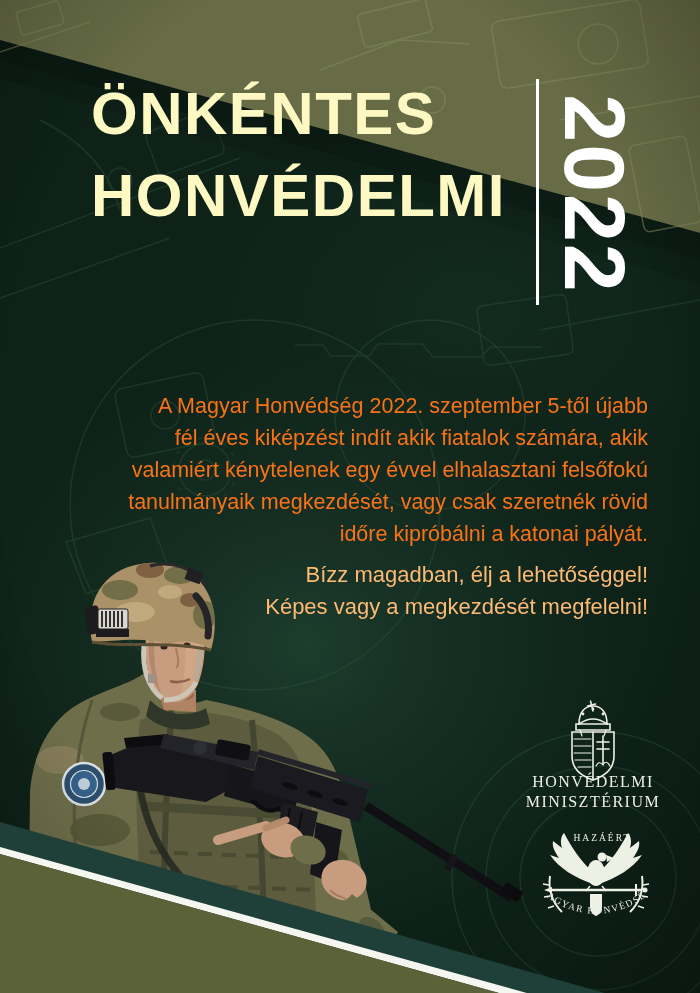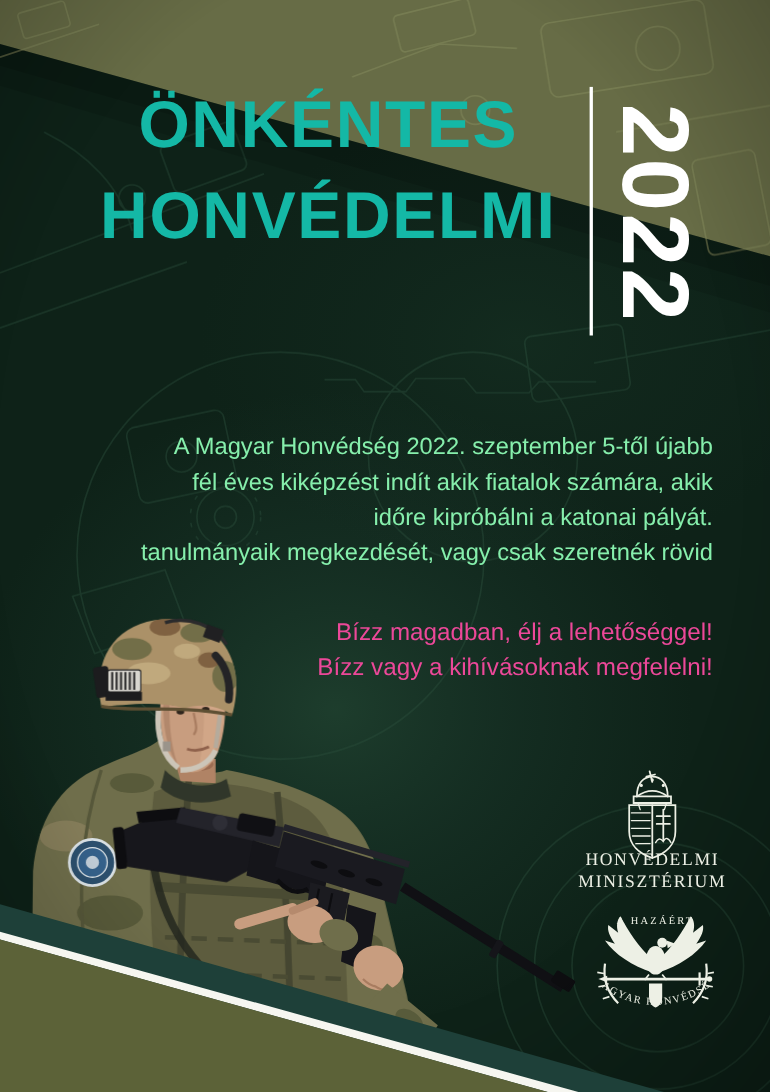--- a/index.html
+++ b/index.html
@@ -3,40 +3,40 @@
 <meta charset="utf-8">
 <style>
   html,body{margin:0;padding:0;background:#222;}
   .poster{
     position:relative;width:700px;height:993px;overflow:hidden;
     background:#0e2218;
     font-family:"Liberation Sans","DejaVu Sans",sans-serif;
   }
   .artwork{position:absolute;left:0;top:0;width:700px;height:993px;}
   .title-block{
-    position:absolute;top:73px;right:194px;text-align:center;
-    color:#14b8a6;font-weight:800;font-size:60px;line-height:82px;
+    position:absolute;top:73px;right:194px;text-align:left;
+    color:#fef9c3;font-weight:800;font-size:60px;line-height:82px;
     letter-spacing:1.5px;white-space:nowrap;
   }
   .year-line{
     position:absolute;left:536px;top:79px;width:3px;height:226px;background:#ffffff;
   }
   .year-text{
     position:absolute;left:482px;top:150px;width:226px;height:88px;
     transform:rotate(90deg);
     color:#ffffff;font-weight:800;font-size:86px;line-height:88px;
     letter-spacing:2px;text-align:center;white-space:nowrap;
   }
   .intro-paragraph{
     position:absolute;top:390px;right:52px;width:640px;text-align:right;
-    color:#86efac;font-size:21.5px;line-height:32px;font-weight:500;
+    color:#f97316;font-size:21.5px;line-height:32px;font-weight:500;
   }
   .cta-paragraph{
     position:absolute;top:559px;right:52px;width:640px;text-align:right;
-    color:#ec4899;font-size:22px;line-height:32px;font-weight:500;
+    color:#fdba74;font-size:22px;line-height:32px;font-weight:500;
   }
   .ministry-text{
     position:absolute;left:483px;top:772px;width:220px;text-align:center;
     color:#edf0e5;font-family:"Liberation Serif","DejaVu Serif",serif;
     font-size:16px;line-height:20px;letter-spacing:1.5px;white-space:nowrap;
   }
   .army-motto{
     position:absolute;left:486px;top:833px;width:220px;text-align:center;
     color:#edf0e5;font-family:"Liberation Serif","DejaVu Serif",serif;
     font-size:9.5px;letter-spacing:2px;white-space:nowrap;
@@ -295,27 +295,28 @@
     <div>ÖNKÉNTES</div>
     <div>HONVÉDELMI</div>
   </div>
 
   <div class="year-line"></div>
   <div class="year-text">2022</div>
 
   <div class="intro-paragraph">
     <div>A Magyar Honvédség 2022. szeptember 5-től újabb</div>
     <div>fél éves kiképzést indít akik fiatalok számára, akik</div>
+    <div>valamiért kénytelenek egy évvel elhalasztani felsőfokú</div>
+    <div>tanulmányaik megkezdését, vagy csak szeretnék rövid</div>
     <div>időre kipróbálni a katonai pályát.</div>
-    <div>tanulmányaik megkezdését, vagy csak szeretnék rövid</div>
   </div>
 
   <div class="cta-paragraph">
     <div>Bízz magadban, élj a lehetőséggel!</div>
-    <div>Bízz vagy a kihívásoknak megfelelni!</div>
+    <div>Képes vagy a megkezdését megfelelni!</div>
   </div>
 
   <div class="ministry-text">
     <div>HONVÉDELMI</div>
     <div>MINISZTÉRIUM</div>
   </div>
 
   <div class="army-motto">A HAZÁÉRT</div>
 
 </div>

